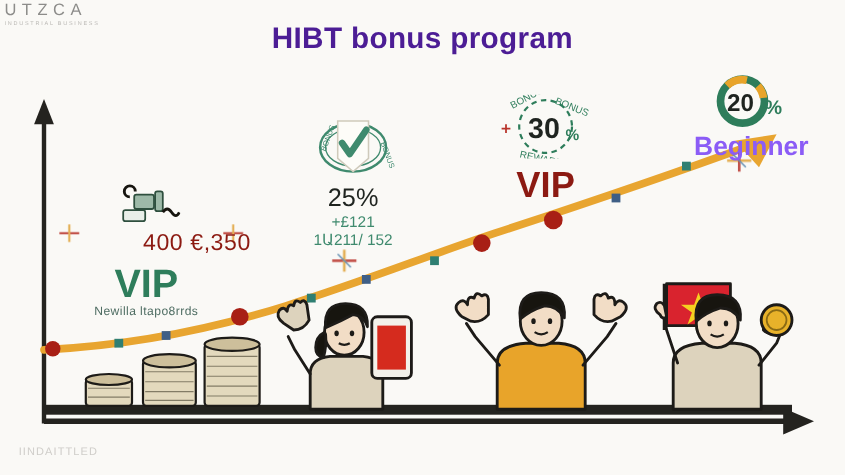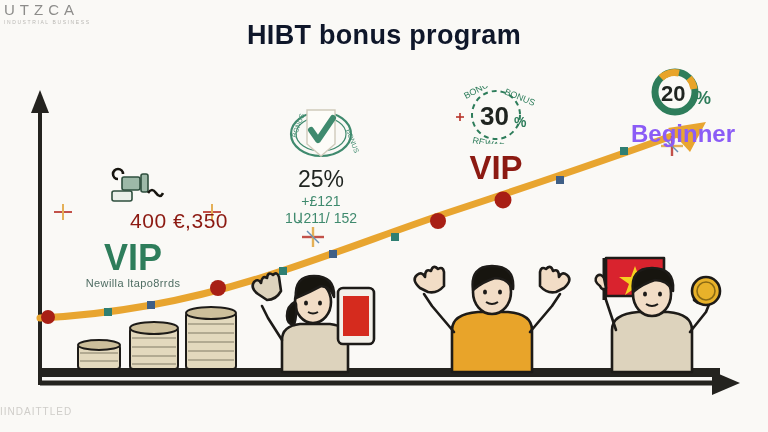--- a/index.html
+++ b/index.html
@@ -15,28 +15,28 @@
   .brand{position:absolute;left:4px;top:2px;}
   .brand-name{
     font-size:15px;letter-spacing:5px;color:#7a7a78;font-weight:400;
     line-height:16px;opacity:.85;
   }
   .brand-sub{
     font-size:5px;letter-spacing:1.6px;color:#b3b1ad;line-height:8px;
     opacity:.9;filter:blur(.4px);
   }
   .watermark{
-    position:absolute;left:0;top:406px;
+    position:absolute;left:17px;top:406px;
     font-size:10px;letter-spacing:1px;color:#cfcdc9;filter:blur(.3px);
   }
 
   
   .title{
     position:absolute;left:0;top:20px;width:768px;text-align:center;
-    font-size:27px;font-weight:bold;color:#0f172a;letter-spacing:.3px;
+    font-size:27px;font-weight:bold;color:#4c1d95;letter-spacing:.3px;
   }
 
   
   .axis-svg{position:absolute;left:0;top:0;}
 
   
   .group{position:absolute;text-align:center;}
   .g-value{font-weight:normal;}
   .g-tier{font-weight:bold;}
   .g-sub{}

